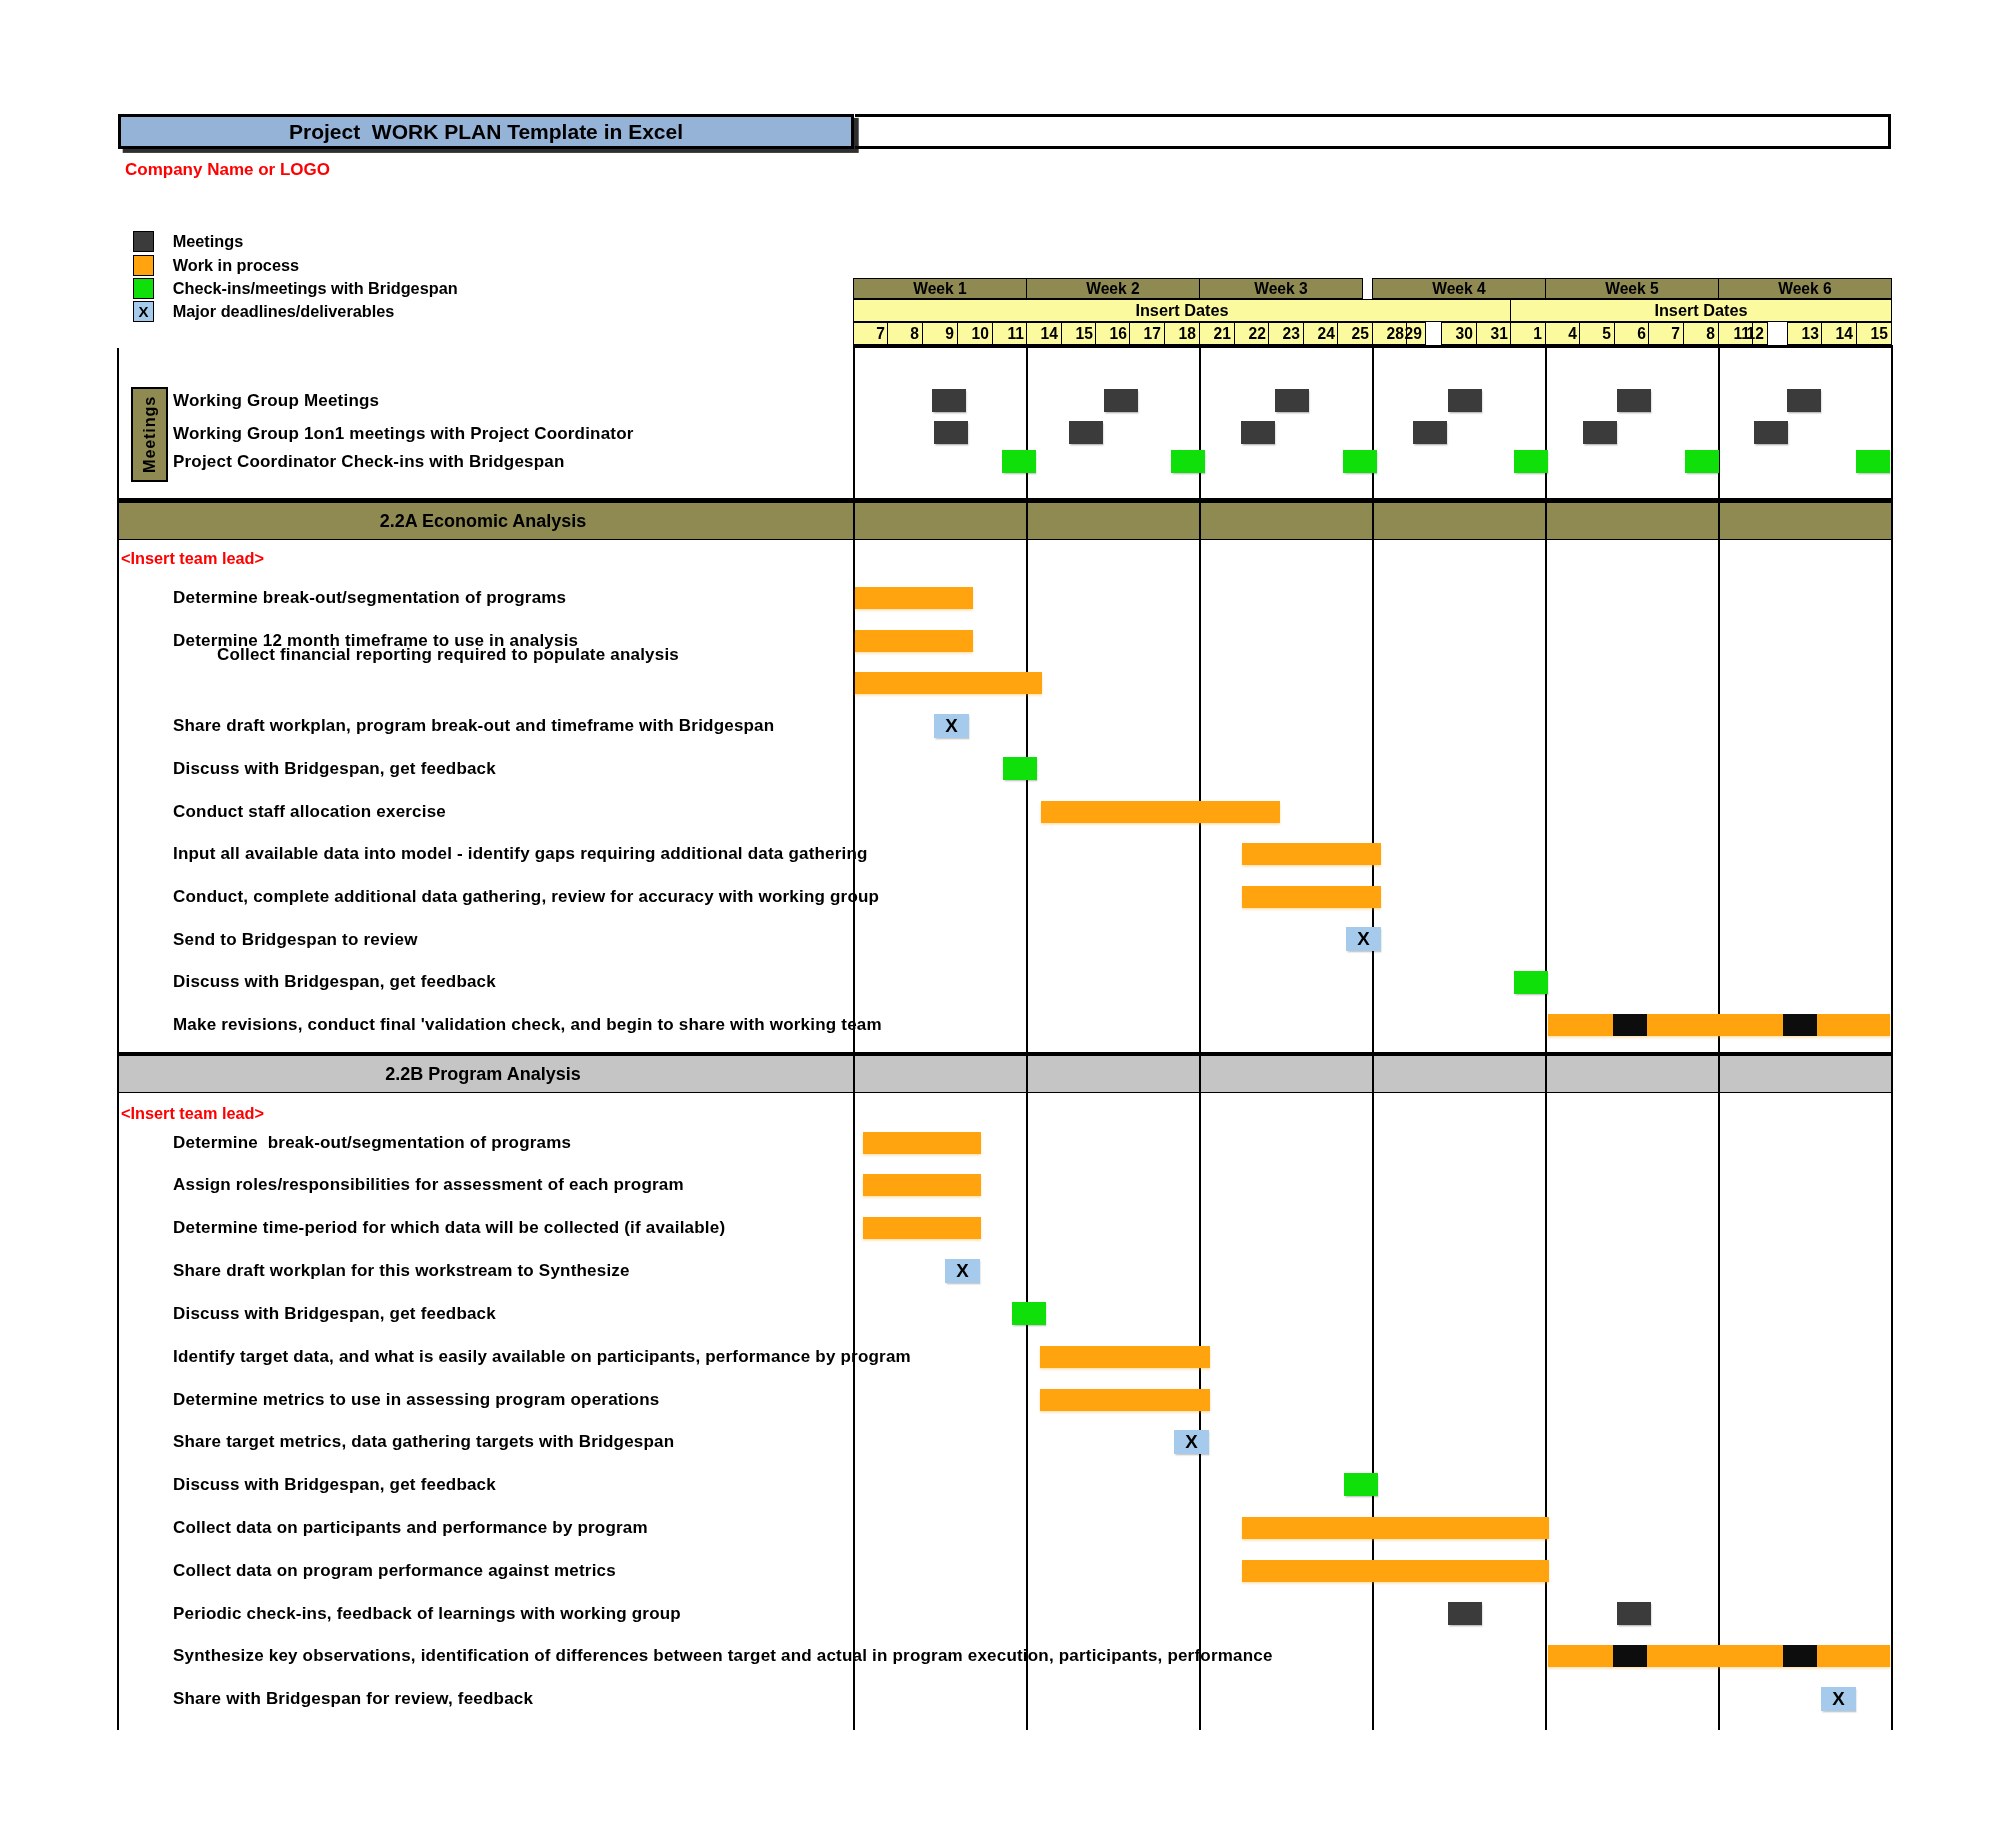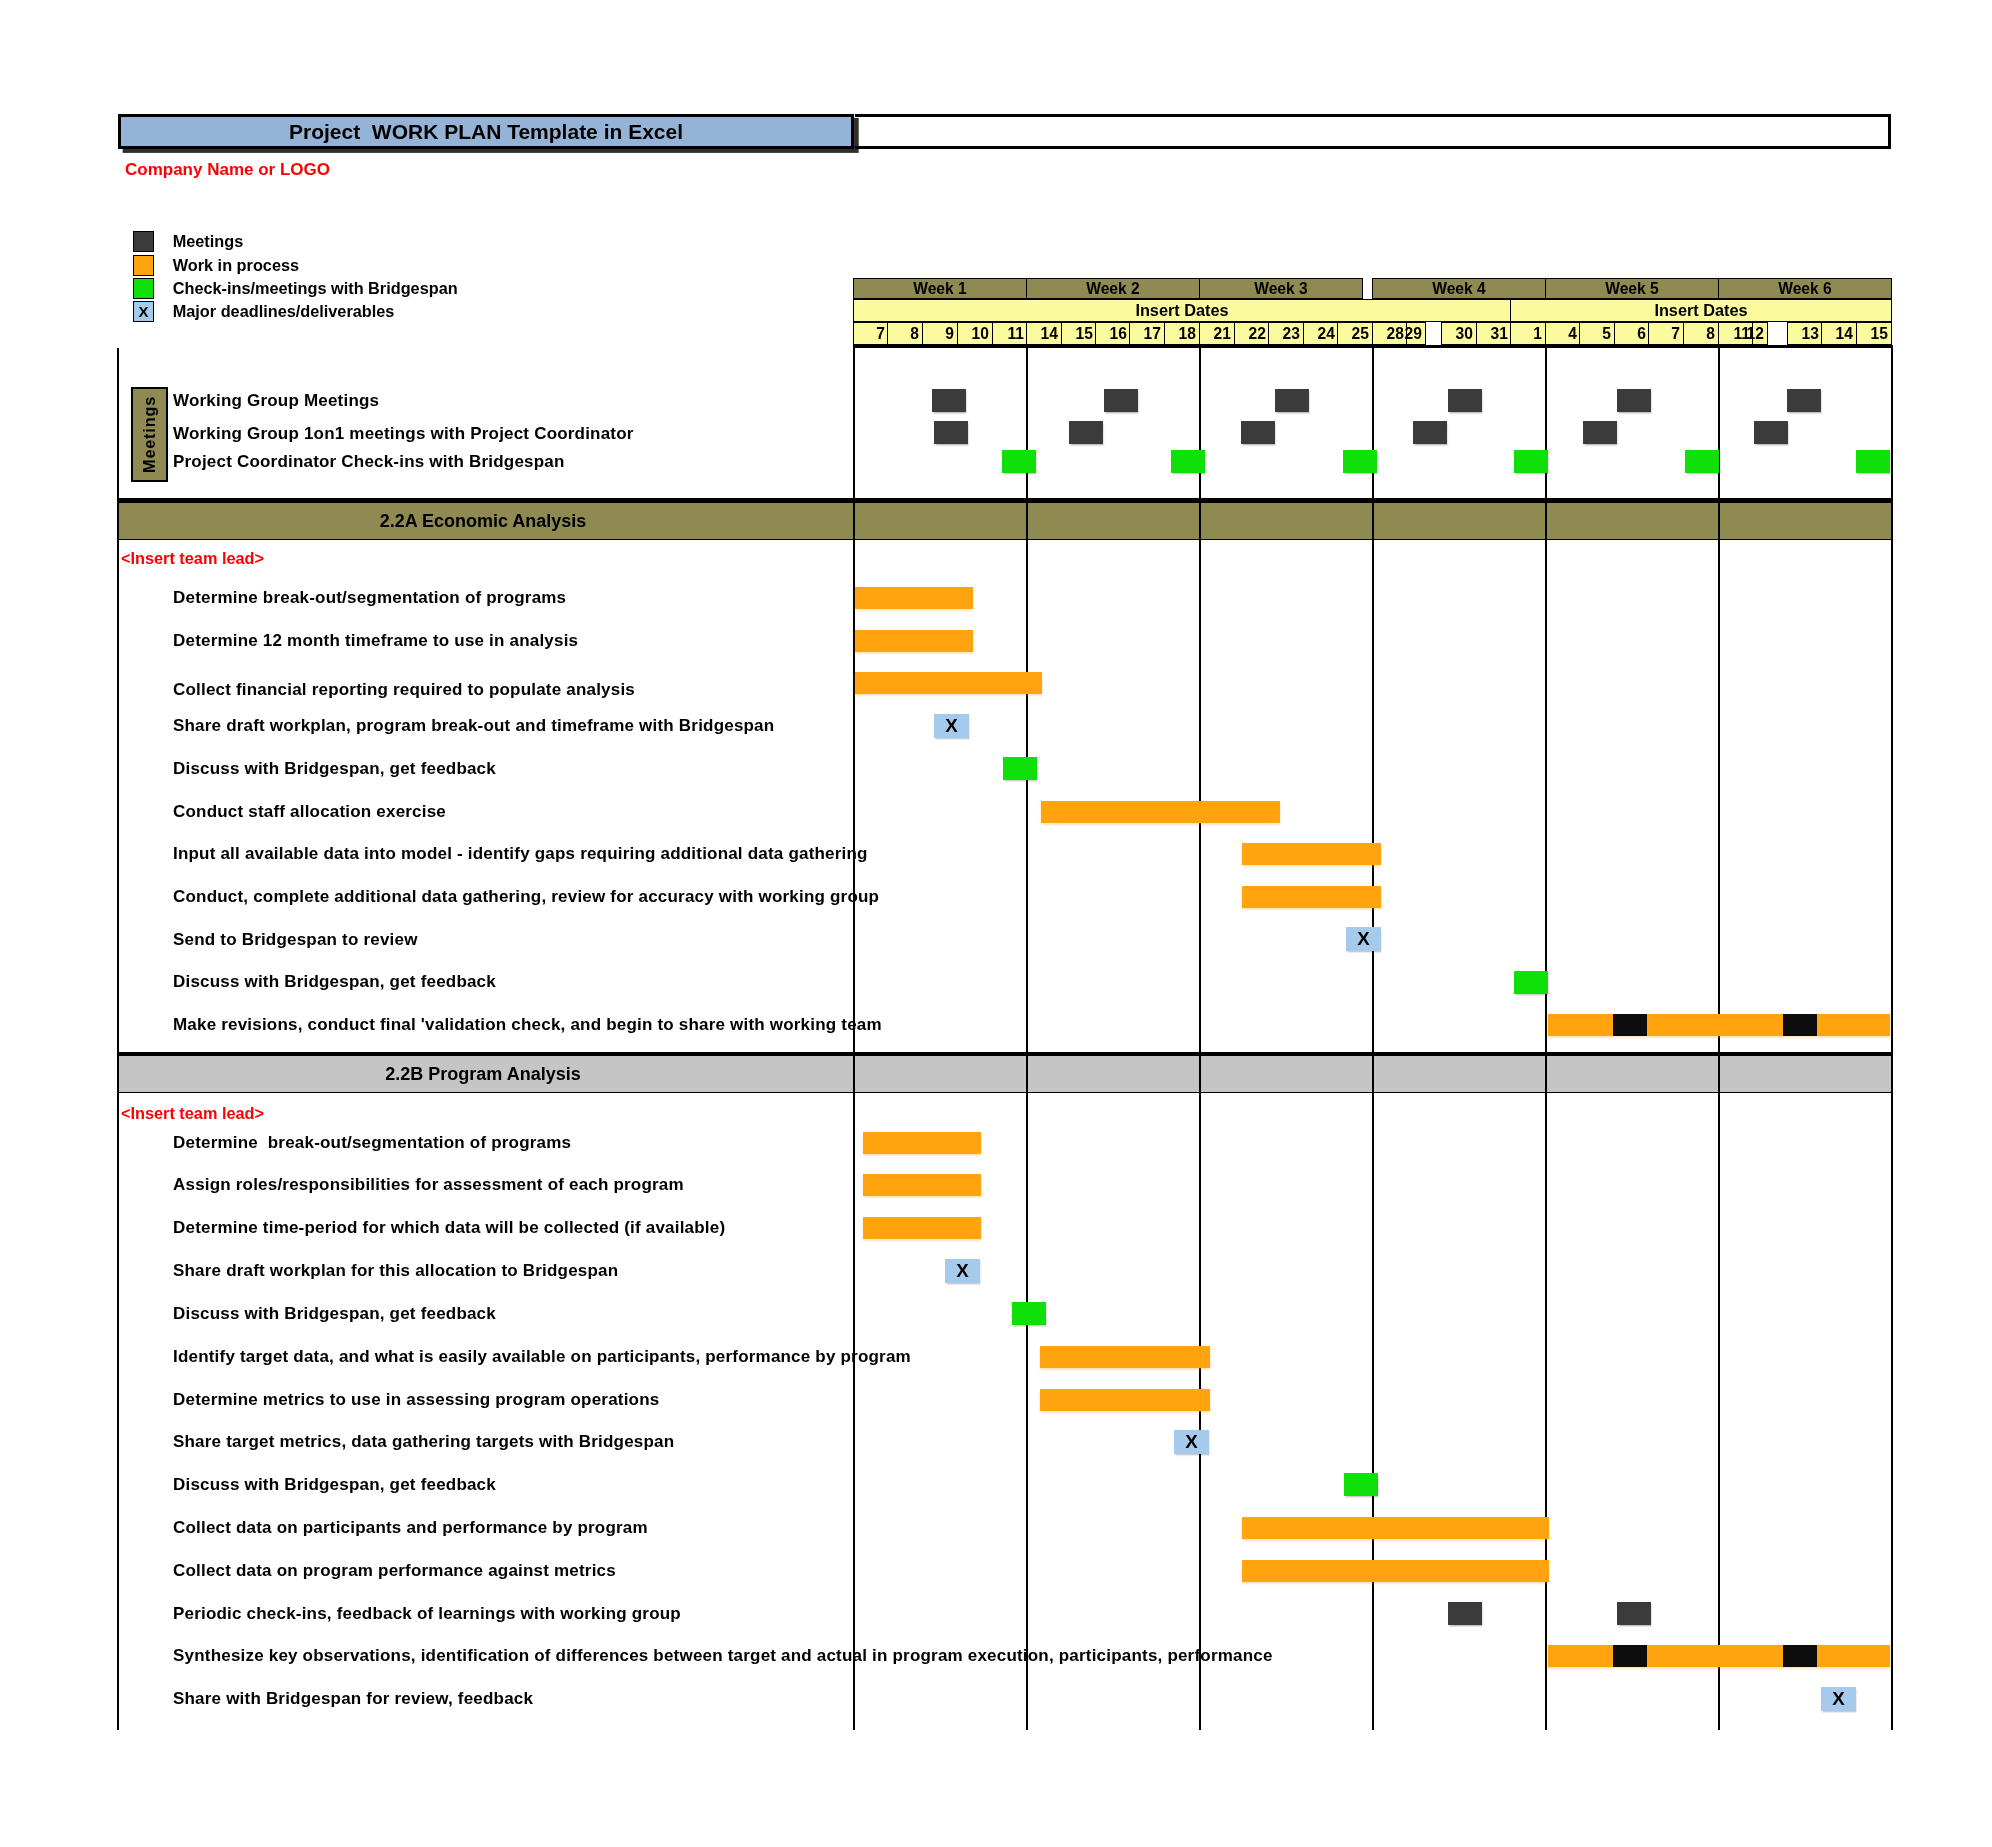--- a/index.html
+++ b/index.html
@@ -173,21 +173,21 @@
       <div class="shape shape-checkin" style="left: 1685px; top: 450px;"></div>
       <div class="shape shape-checkin" style="left: 1856px; top: 450px;"></div>
       <div class="band band-olive" style="top: 503px;">
         <div class="bandlabel">2.2A Economic Analysis</div>
       </div>
       <div class="teamlead" style="top: 549px;">&lt;Insert team lead&gt;</div>
       <div class="rowlabel" style="top: 587px;">Determine break-out/segmentation of programs</div>
       <div class="shape shape-bar" style="left: 855px; top: 587px; width: 118px;"></div>
       <div class="rowlabel" style="top: 630px;">Determine 12 month timeframe to use in analysis</div>
       <div class="shape shape-bar" style="left: 855px; top: 630px; width: 118px;"></div>
-      <div class="rowlabel" style="top: 679px;">Collect financial reporting required to populate analysis</div>
+      <div class="rowlabel" style="top: 644px; margin-left: 44px;">Collect financial reporting required to populate analysis</div>
       <div class="shape shape-bar" style="left: 855px; top: 672px; width: 187px;"></div>
       <div class="rowlabel" style="top: 715px;">Share draft workplan, program break-out and timeframe with Bridgespan</div>
       <div class="shape shape-deadline" style="left: 934px; top: 714px;">X</div>
       <div class="rowlabel" style="top: 758px;">Discuss with Bridgespan, get feedback</div>
       <div class="shape shape-checkin" style="left: 1003px; top: 757px;"></div>
       <div class="rowlabel" style="top: 801px;">Conduct staff allocation exercise</div>
       <div class="shape shape-bar" style="left: 1041px; top: 801px; width: 239px;"></div>
       <div class="rowlabel" style="top: 843px;">Input all available data into model - identify gaps requiring additional data gathering</div>
       <div class="shape shape-bar" style="left: 1242px; top: 843px; width: 139px;"></div>
       <div class="rowlabel" style="top: 886px;">Conduct, complete additional data gathering, review for accuracy with working group</div>
@@ -204,21 +204,21 @@
       <div class="band band-silver" style="top: 1056px;">
         <div class="bandlabel">2.2B Program Analysis</div>
       </div>
       <div class="teamlead" style="top: 1104px;">&lt;Insert team lead&gt;</div>
       <div class="rowlabel" style="top: 1132px;">Determine  break-out/segmentation of programs</div>
       <div class="shape shape-bar" style="left: 863px; top: 1132px; width: 118px;"></div>
       <div class="rowlabel" style="top: 1174px;">Assign roles/responsibilities for assessment of each program</div>
       <div class="shape shape-bar" style="left: 863px; top: 1174px; width: 118px;"></div>
       <div class="rowlabel" style="top: 1217px;">Determine time-period for which data will be collected (if available)</div>
       <div class="shape shape-bar" style="left: 863px; top: 1217px; width: 118px;"></div>
-      <div class="rowlabel" style="top: 1260px;">Share draft workplan for this allocation to Bridgespan</div>
+      <div class="rowlabel" style="top: 1260px;">Share draft workplan for this workstream to Synthesize</div>
       <div class="shape shape-deadline" style="left: 945px; top: 1259px;">X</div>
       <div class="rowlabel" style="top: 1303px;">Discuss with Bridgespan, get feedback</div>
       <div class="shape shape-checkin" style="left: 1012px; top: 1302px;"></div>
       <div class="rowlabel" style="top: 1346px;">Identify target data, and what is easily available on participants, performance by program</div>
       <div class="shape shape-bar" style="left: 1040px; top: 1346px; width: 170px;"></div>
       <div class="rowlabel" style="top: 1389px;">Determine metrics to use in assessing program operations</div>
       <div class="shape shape-bar" style="left: 1040px; top: 1389px; width: 170px;"></div>
       <div class="rowlabel" style="top: 1431px;">Share target metrics, data gathering targets with Bridgespan</div>
       <div class="shape shape-deadline" style="left: 1174px; top: 1430px;">X</div>
       <div class="rowlabel" style="top: 1474px;">Discuss with Bridgespan, get feedback</div>

